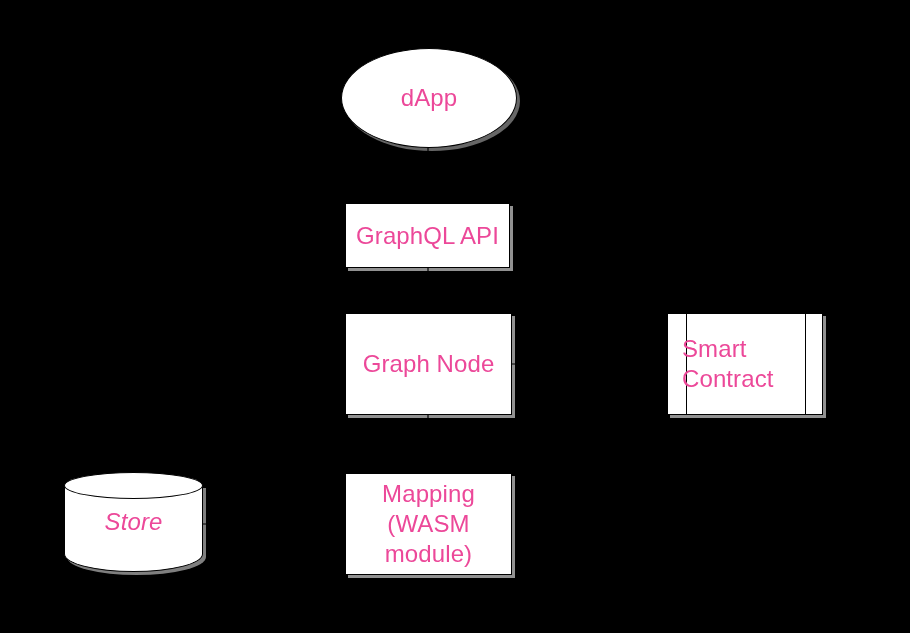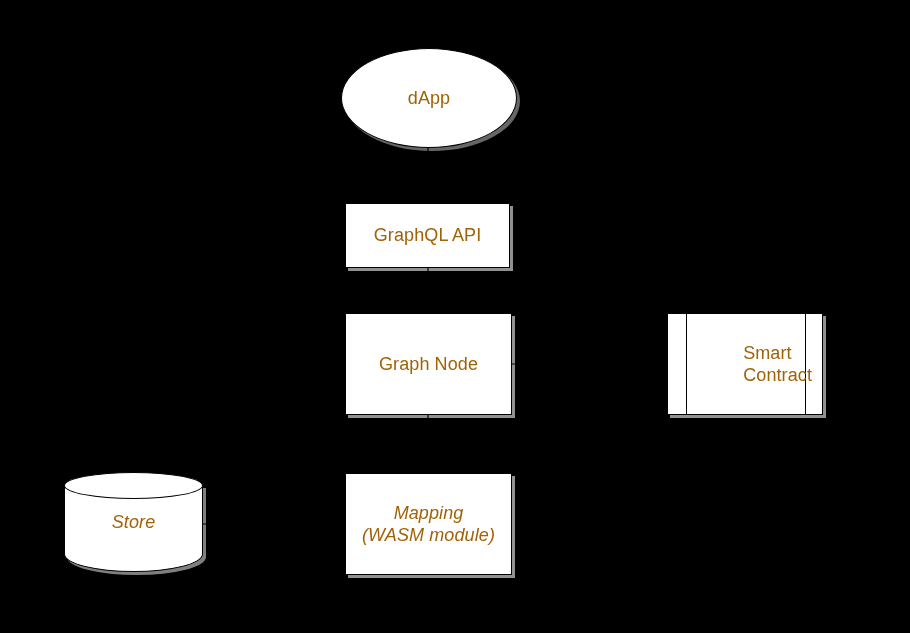--- a/index.html
+++ b/index.html
@@ -15,22 +15,22 @@
     width: 910px;
     height: 633px;
     background: #000000;
     overflow: hidden;
   }
 
   
   .node-label {
     position: relative;
     z-index: 3;
-    color: #a16207;
-    font-size: 18px;
+    color: #ec4899;
+    font-size: 24px;
     line-height: 1.25;
     text-align: center;
     white-space: pre-line;
     letter-spacing: 0.1px;
   }
 
   
   .rect-node {
     position: absolute;
     background: #ffffff;
@@ -56,21 +56,21 @@
   }
 
   
   .module-node {
     position: absolute;
     background: #ffffff;
     border: 1px solid #000000;
     box-sizing: border-box;
     display: flex;
     align-items: center;
-    justify-content: flex-end;
+    justify-content: flex-start;
     box-shadow: 3px 3px 0 rgba(170,170,170,0.85);
   }
   .module-node .divider {
     position: absolute;
     top: 0;
     bottom: 0;
     width: 0;
     border-left: 1px solid #000000;
   }
   .module-node .divider.left  { left: 18px; }
@@ -167,18 +167,18 @@
     <span class="node-label">Smart
 Contract</span>
   </div>
 
   <div class="cylinder-node" style="left:64px; top:472px; width:139px; height:100px;">
     <span class="cyl-body"></span>
     <span class="cyl-top"></span>
     <span class="node-label">Store</span>
   </div>
 
-  <div class="rect-node" style="left:345px; top:473px; width:167px; height:102px;font-style:italic;">
+  <div class="rect-node" style="left:345px; top:473px; width:167px; height:102px;">
     <span class="node-label">Mapping
 (WASM module)</span>
   </div>
 
 </div>
 
 </body></html>

